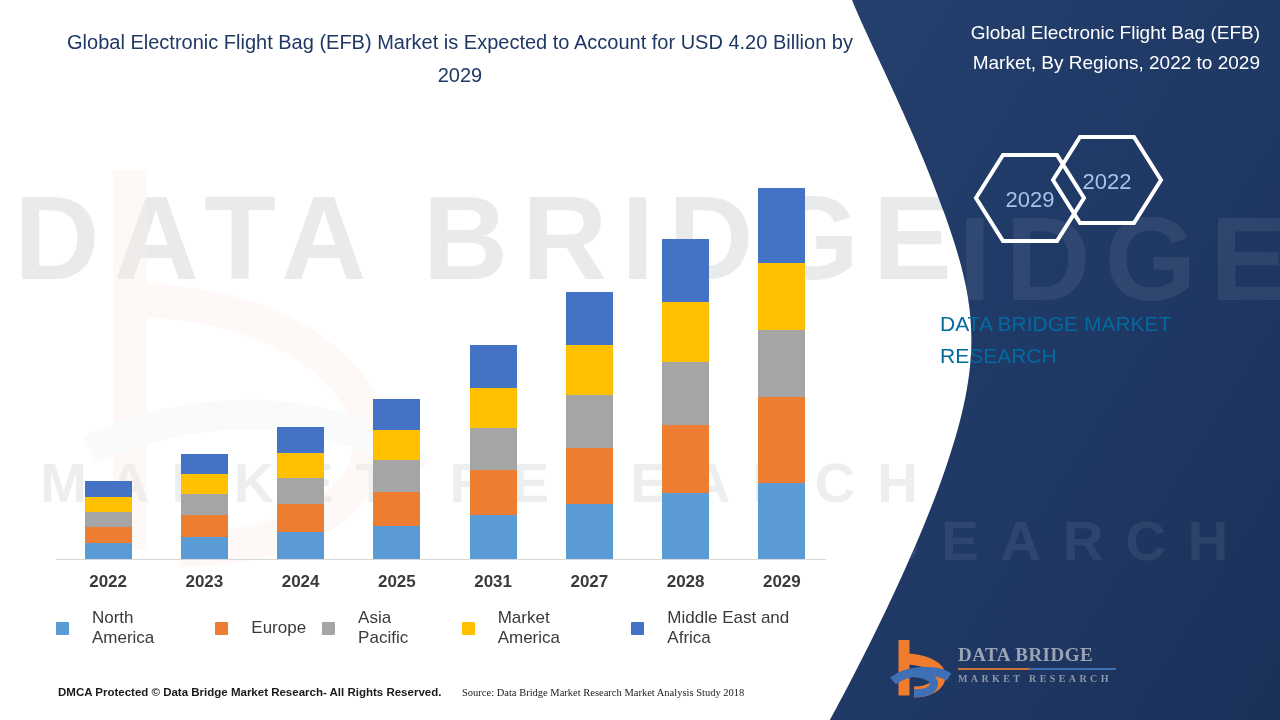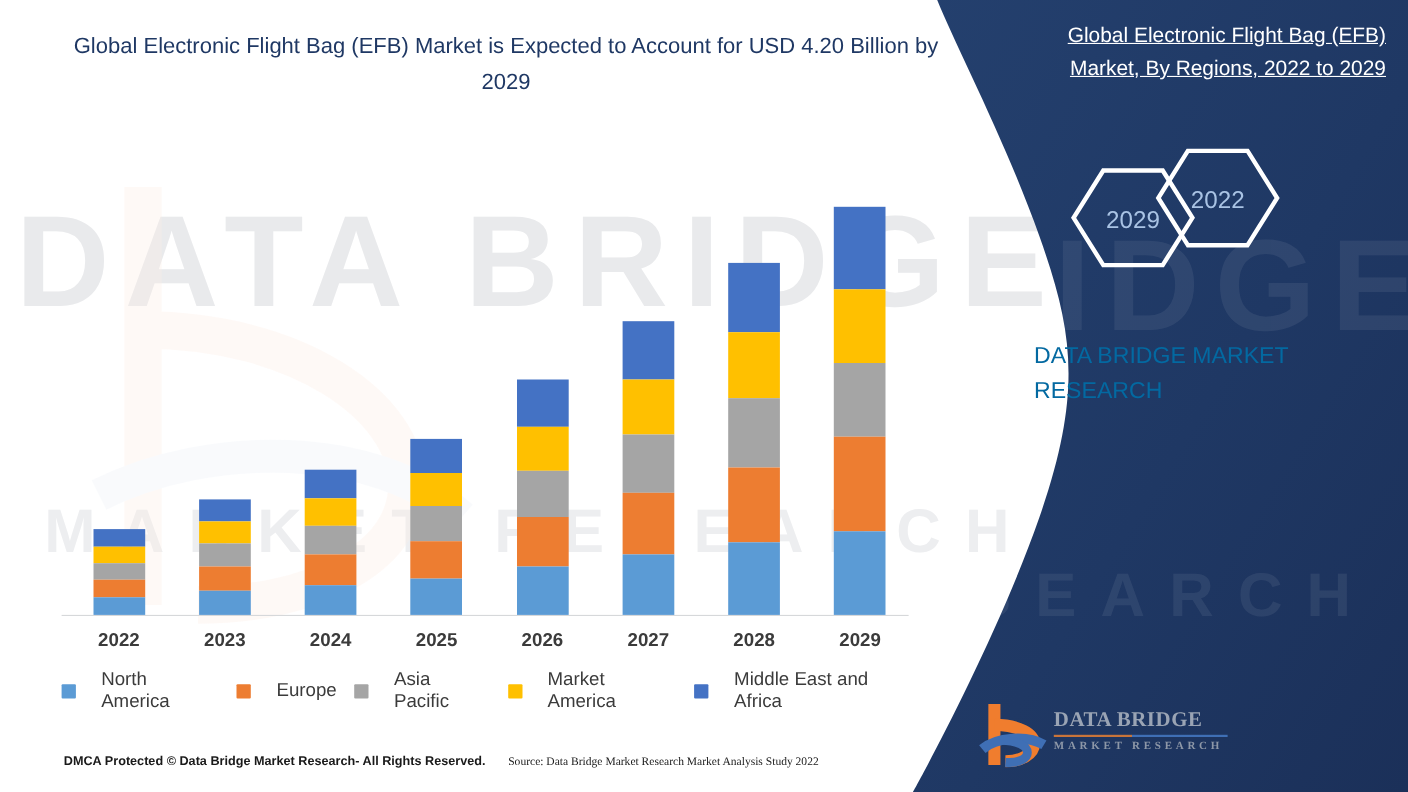--- a/index.html
+++ b/index.html
@@ -70,21 +70,21 @@
 
   
   .right-panel{
     position:absolute;left:0;top:0;width:1280px;height:720px;
     pointer-events:none;
   }
   .right-content{position:absolute;left:940px;top:0;width:340px;height:720px;}
 
   .panel-title{
     position:absolute;left:0;top:18px;width:320px;
-    text-align:right;color:#ffffff;font-size:19px;line-height:30px;font-weight:400;text-decoration:underline;
+    text-align:right;color:#ffffff;font-size:19px;line-height:30px;font-weight:400;
   }
 
   .hexwrap{position:absolute;left:0;top:135px;width:330px;height:125px;}
 
   .brand-text{
     position:absolute;left:0;top:308px;width:320px;text-align:left;
     color:#0369a1;font-size:21px;line-height:32px;font-weight:400;
   }
 
   .logo{position:absolute;left:-50px;top:640px;width:230px;height:62px;}
@@ -177,21 +177,21 @@
           <div class="seg" style="height: 67px; background: rgb(255, 192, 0);"></div>
           <div class="seg" style="height: 75px; background: rgb(68, 114, 196);"></div>
         </div>
       </div>
 
     <div class="xlabels" id="xlabels">
         <div class="xlab" style="left: 7.125px;">2022</div>
         <div class="xlab" style="left: 103.375px;">2023</div>
         <div class="xlab" style="left: 199.625px;">2024</div>
         <div class="xlab" style="left: 295.875px;">2025</div>
-        <div class="xlab" style="left: 392.125px;">2026</div>
+        <div class="xlab" style="left: 392.125px;">2031</div>
         <div class="xlab" style="left: 488.375px;">2027</div>
         <div class="xlab" style="left: 584.625px;">2028</div>
         <div class="xlab" style="left: 680.875px;">2029</div>
       </div>
 
     <div class="legend" id="legend">
         <div class="leg-item">
           <span class="leg-swatch" style="background: rgb(91, 155, 213);"></span>
           <span class="leg-label">North America</span>
         </div>
@@ -207,21 +207,21 @@
           <span class="leg-swatch" style="background: rgb(255, 192, 0);"></span>
           <span class="leg-label">Market America</span>
         </div>
         <div class="leg-item">
           <span class="leg-swatch" style="background: rgb(68, 114, 196);"></span>
           <span class="leg-label">Middle East and Africa</span>
         </div>
       </div>
 
     <div class="footer-left">DMCA Protected © Data Bridge Market Research- All Rights Reserved.</div>
-    <div class="footer-right">Source: Data Bridge Market Research Market Analysis Study 2022</div>
+    <div class="footer-right">Source: Data Bridge Market Research Market Analysis Study 2018</div>
   </div>
 
   <svg class="right-panel" viewBox="0 0 1280 720" preserveAspectRatio="none">
     <defs>
       <linearGradient id="navyGrad" x1="0" y1="0" x2="1" y2="1">
         <stop offset="0%" stop-color="#24406e"></stop>
         <stop offset="55%" stop-color="#1f3864"></stop>
         <stop offset="100%" stop-color="#1b3059"></stop>
       </linearGradient>
       <clipPath id="navyClip">

